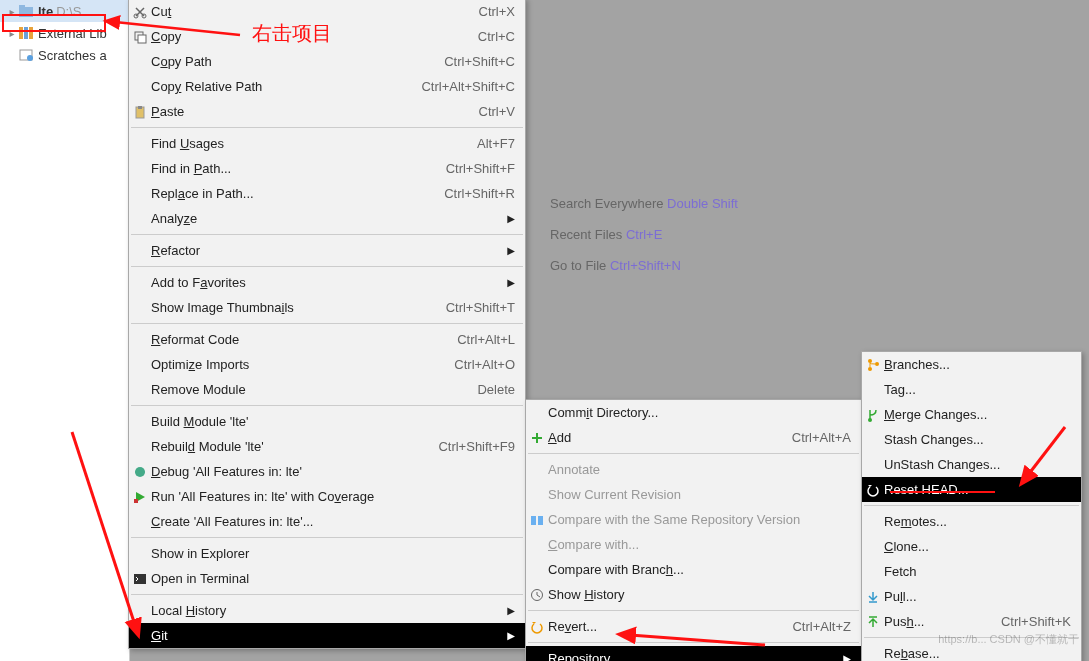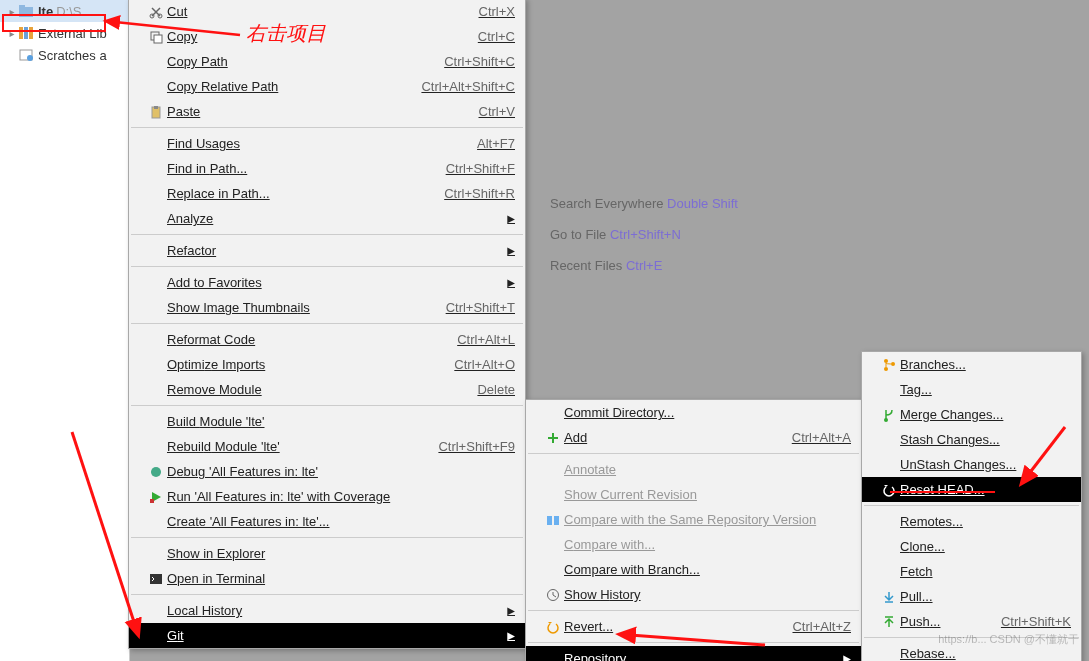--- a/index.html
+++ b/index.html
@@ -5,21 +5,21 @@
 * { margin:0; padding:0; box-sizing:border-box; font-family:"Segoe UI",Arial,sans-serif; font-size:13px; }
 body { width:1089px; height:661px; background:#a3a3a3; position:relative; overflow:hidden; }
 .tree { position:absolute; left:0; top:0; width:130px; height:661px; background:#fff; border-right:1px solid #ccc; }
 .tree-row { display:flex; align-items:center; height:22px; padding-left:6px; white-space:nowrap; color:#333; }
 .tree-row.sel { background:#d5e5f6; }
 .tree-caret { width:12px; color:#888; font-size:10px; text-align:center; }
 .tree-icon { width:16px; height:16px; margin-right:4px; display:flex; align-items:center; justify-content:center; }
 .tree-path { color:#999; margin-left:3px; }
 
 .menu { position:absolute; background:#f2f2f2; border:1px solid #a8a8a8; box-shadow:2px 2px 5px rgba(0,0,0,0.25); }
-.m-row { display:flex; align-items:center; height:25px; padding:0 10px 0 16px; color:#222; position:relative;text-decoration:underline; }
+.m-row { display:flex; align-items:center; height:25px; padding:0 10px 0 0; color:#222; position:relative; }
 .m-row.sel { background:#000000; color:#fff; }
 .m-row.dis { color:#999; }
 .m-icon { width:22px; display:flex; align-items:center; justify-content:center; font-size:13px; }
 .m-label { flex:1; white-space:nowrap; }
 .m-label u { text-decoration:underline; }
 .m-short { color:#666; margin-left:30px; white-space:nowrap; }
 .m-arrow { width:12px; text-align:right; font-size:10px; }
 .m-sep { height:1px; background:#ccc; margin:3px 2px; }
 
 .menu1 { left:128px; top:-2px; width:398px; }
@@ -33,22 +33,22 @@
 svg.arrow { position:absolute; pointer-events:none; }
 .redbox { position:absolute; border:2px solid #f11; }
 
 .watermark { position:absolute; right:10px; bottom:14px; color:rgba(0,0,0,0.25); font-size:11px; }
 </style>
 </head>
 <body>
 
 <div class="bg-hints">
   <div><span>Search Everywhere</span> <span class="k">Double Shift</span></div>
+  <div><span>Recent Files</span> <span class="k">Ctrl+E</span></div>
   <div><span>Go to File</span> <span class="k">Ctrl+Shift+N</span></div>
-  <div><span>Recent Files</span> <span class="k">Ctrl+E</span></div>
 </div>
 
 <div class="tree">
   <div class="tree-row sel">
     <span class="tree-caret">▸</span>
     <span class="tree-icon">
         <svg width="14" height="12">
           <rect x="0" y="2" width="14" height="10" fill="#8fb8e0"></rect>
           <rect x="0" y="0" width="6" height="4" fill="#8fb8e0"></rect>
         </svg>
@@ -376,21 +376,21 @@
     </div>
     <div class="m-sep"></div>
     <div class="m-row">
       <span class="m-icon"></span>
       <span class="m-label">Re<u>b</u>ase...</span>
     </div>
   </div>
 
 <div class="redbox" style="left:2px; top:14px; width:104px; height:18px;"></div>
 <div class="redbox" style="left:890px; top:491px; width:105px; height:2px; border-width:0 0 2px 0;"></div>
-<div class="annot" style="left:246px; top:20px;font-style:italic;">右击项目</div>
+<div class="annot" style="left:252px; top:20px;">右击项目</div>
 
 <svg class="arrow" style="left:100px; top:10px;" width="150" height="40">
     <defs>
       <marker id="ah1" markerWidth="10" markerHeight="10" refX="2" refY="3" orient="auto">
         <path d="M0,0 L0,6 L7,3 z" fill="#f11"></path>
       </marker>
     </defs>
     <line x1="140" y1="25" x2="15" y2="12" stroke="#f11" stroke-width="2.5" marker-end="url(#ah1)"></line>
   </svg>
 

